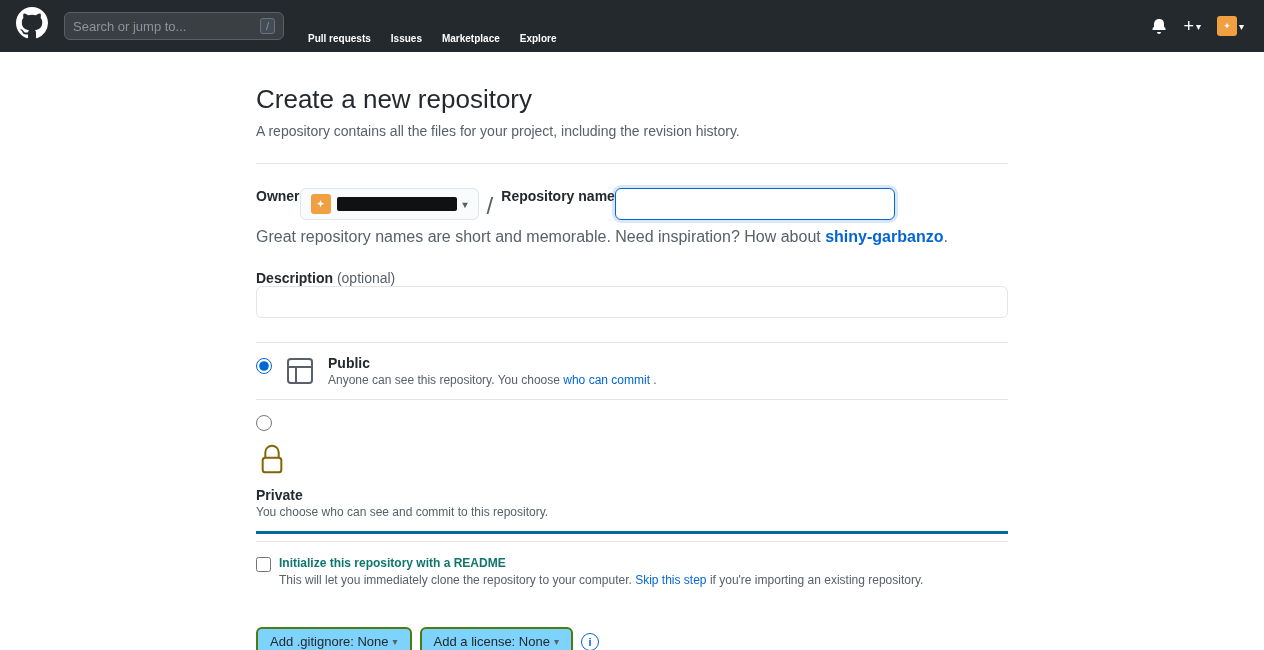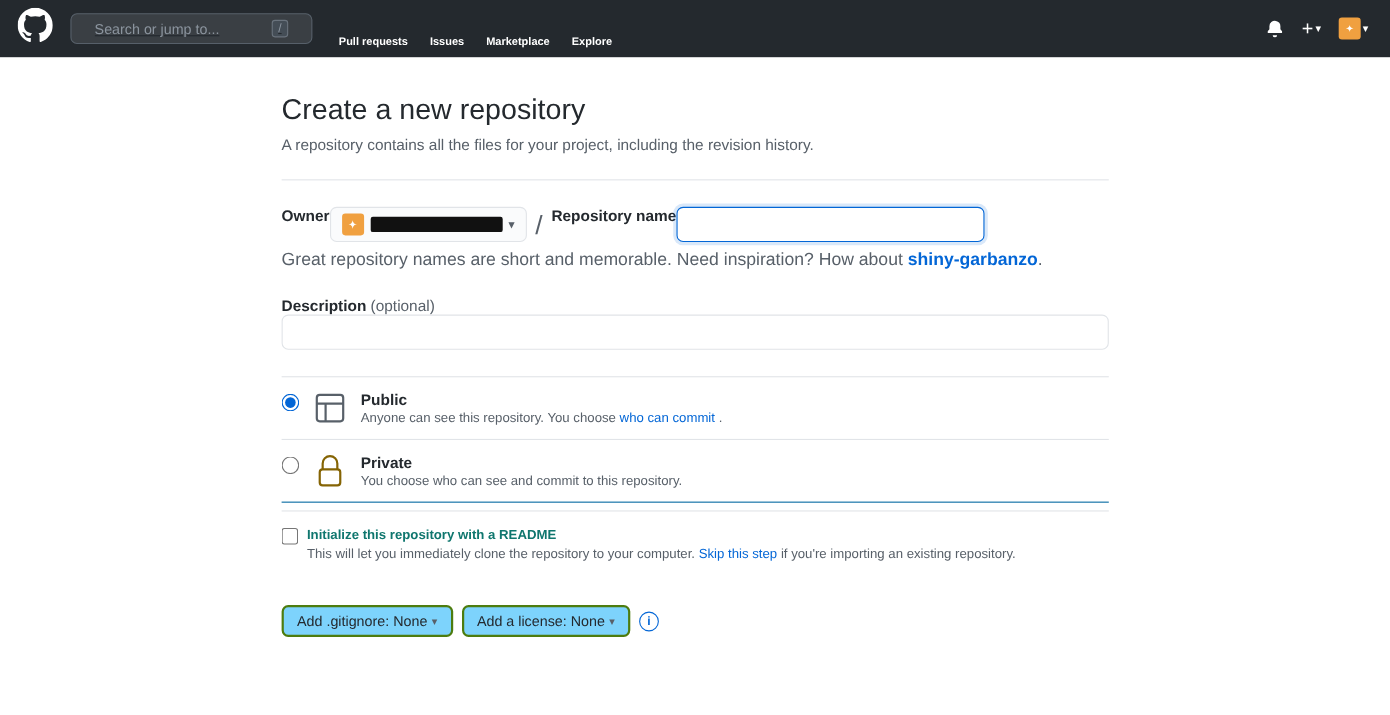--- a/index.html
+++ b/index.html
@@ -15,25 +15,24 @@
       gap: 16px;
     }
     .nav-logo { color: #fff; font-size: 24px; cursor: pointer; flex-shrink: 0; }
     .nav-logo svg { fill: #fff; width: 32px; height: 32px; }
     .nav-search {
       background: #3a3f44;
       border: 1px solid #57606a;
       border-radius: 6px;
       display: flex;
       align-items: center;
-      padding: 0 21px;
+      padding: 0 8px;
       height: 28px;
       gap: 8px;
       flex: 0 0 220px;
-      text-decoration: underline;
     }
     .nav-search input {
       background: transparent;
       border: none;
       outline: none;
       color: #ccc;
       font-size: 13px;
       width: 100%;
     }
     .nav-search input::placeholder { color: #8b949e; }
@@ -192,21 +191,21 @@
 
     
     .radio-options { margin-bottom: 7px; }
     .radio-option {
       display: flex;
       align-items: flex-start;
       gap: 12px;
       padding: 12px 0;
       border-top: 1px solid #e1e4e8;
     }
-    .radio-option:last-child { border-bottom: 1px solid #0369a1; }
+    .radio-option:last-child { border-bottom: 3px solid #0369a1; flex-direction: column; }
     .radio-option input[type="radio"] {
       margin-top: 3px;
       accent-color: #0366d6;
       width: 16px;
       height: 16px;
       flex-shrink: 0;
     }
     .radio-icon {
       width: 32px;
       height: 32px;

